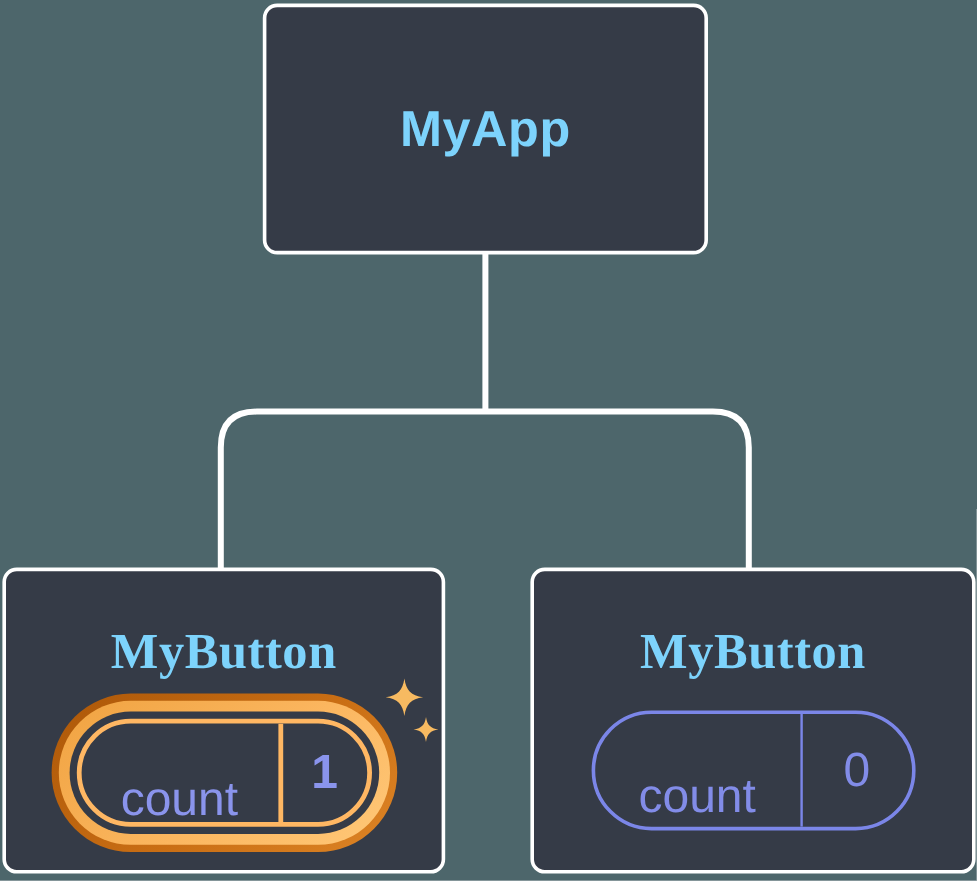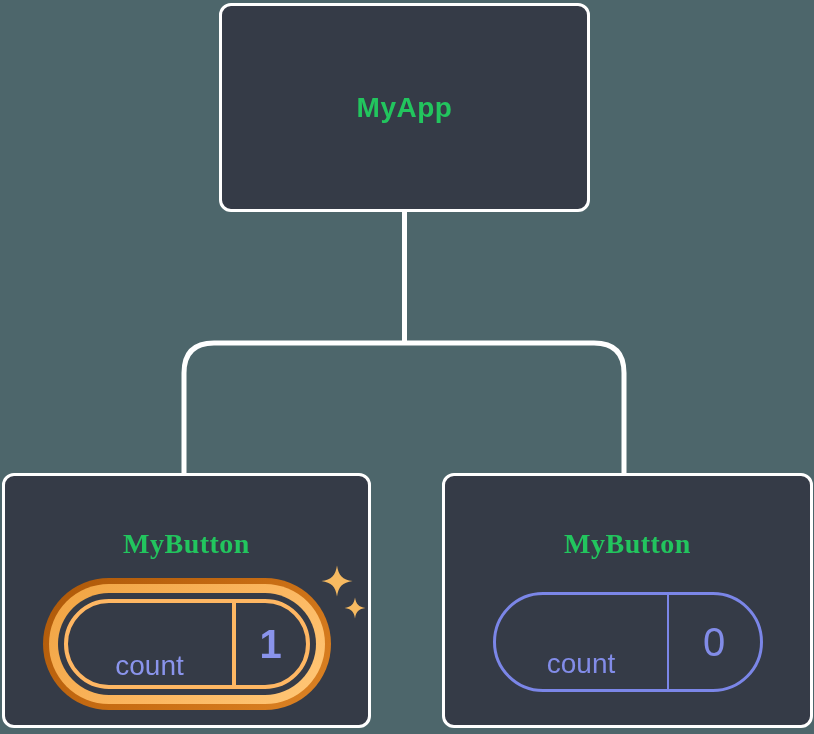--- a/index.html
+++ b/index.html
@@ -27,22 +27,22 @@
   .card-root {
     left: 219px; top: 3px;
     width: 371px; height: 209px;
     display: flex;
     align-items: center;
     justify-content: center;
   }
   .card-child-left  { left: 2px;   top: 473px; width: 369px; height: 255px; }
   .card-child-right { left: 442px; top: 473px; width: 371px; height: 255px; }
   .node-title {
-    color: #22c55e;
-    font-size: 28px;
+    color: #7dd3fc;
+    font-size: 42px;
     font-weight: 600;
     letter-spacing: 0.5px;
     white-space: nowrap;
   }
   .child-title {
     position: absolute;
     top: 46px;
     left: 0; right: 0;
     text-align: center;
     line-height: 44px;
@@ -62,21 +62,21 @@
     display: flex;
     align-items: center;
     justify-content: center;
   }
   .pill-val-seg {
     display: flex;
     align-items: center;
     justify-content: center;
   }
   .pill-divider { width: 3px; }
-  .pill-key-label { font-size: 28px; margin-top: 44px; }
+  .pill-key-label { font-size: 40px; margin-top: 44px; }
   .pill-val-label { font-size: 40px; }
   
   .glow-outer {
     position: absolute;
     left: 50%; top: 102px;
     transform: translateX(-50%);
     border-radius: 999px;
     padding: 6px;
     background: linear-gradient(140deg, #AC5708 0%, #C96E14 55%, #DD8425 100%);
   }

